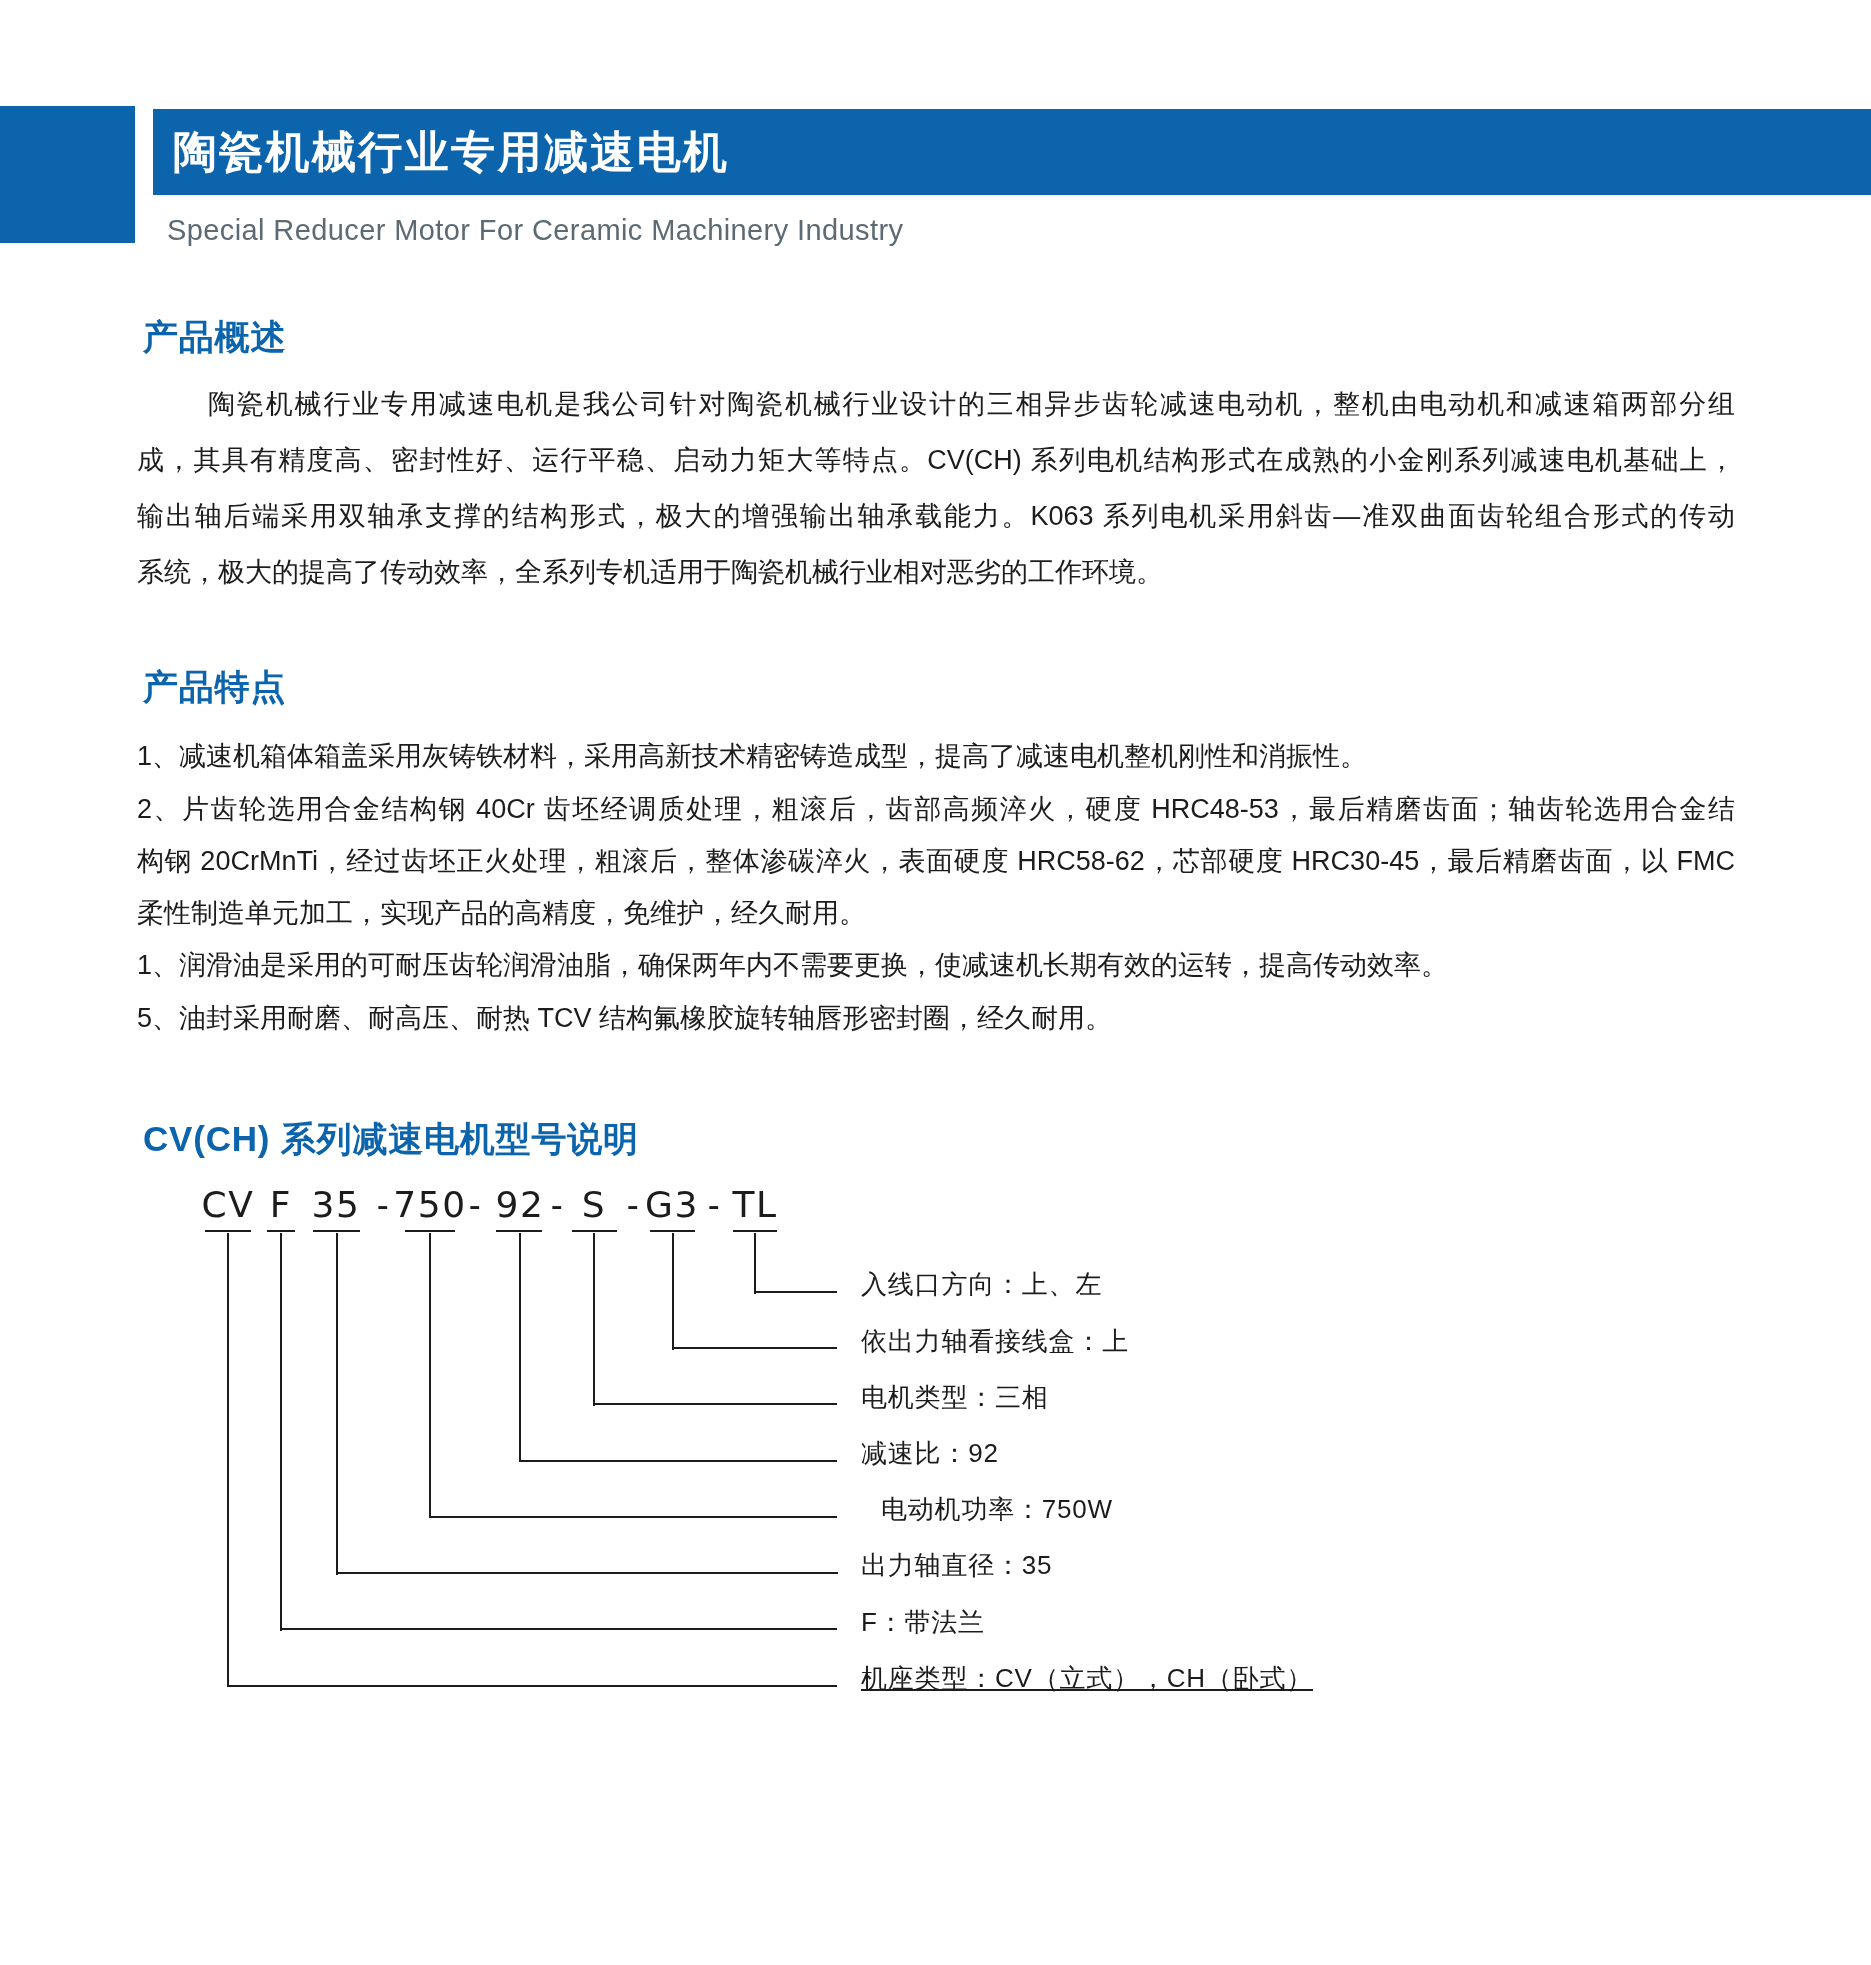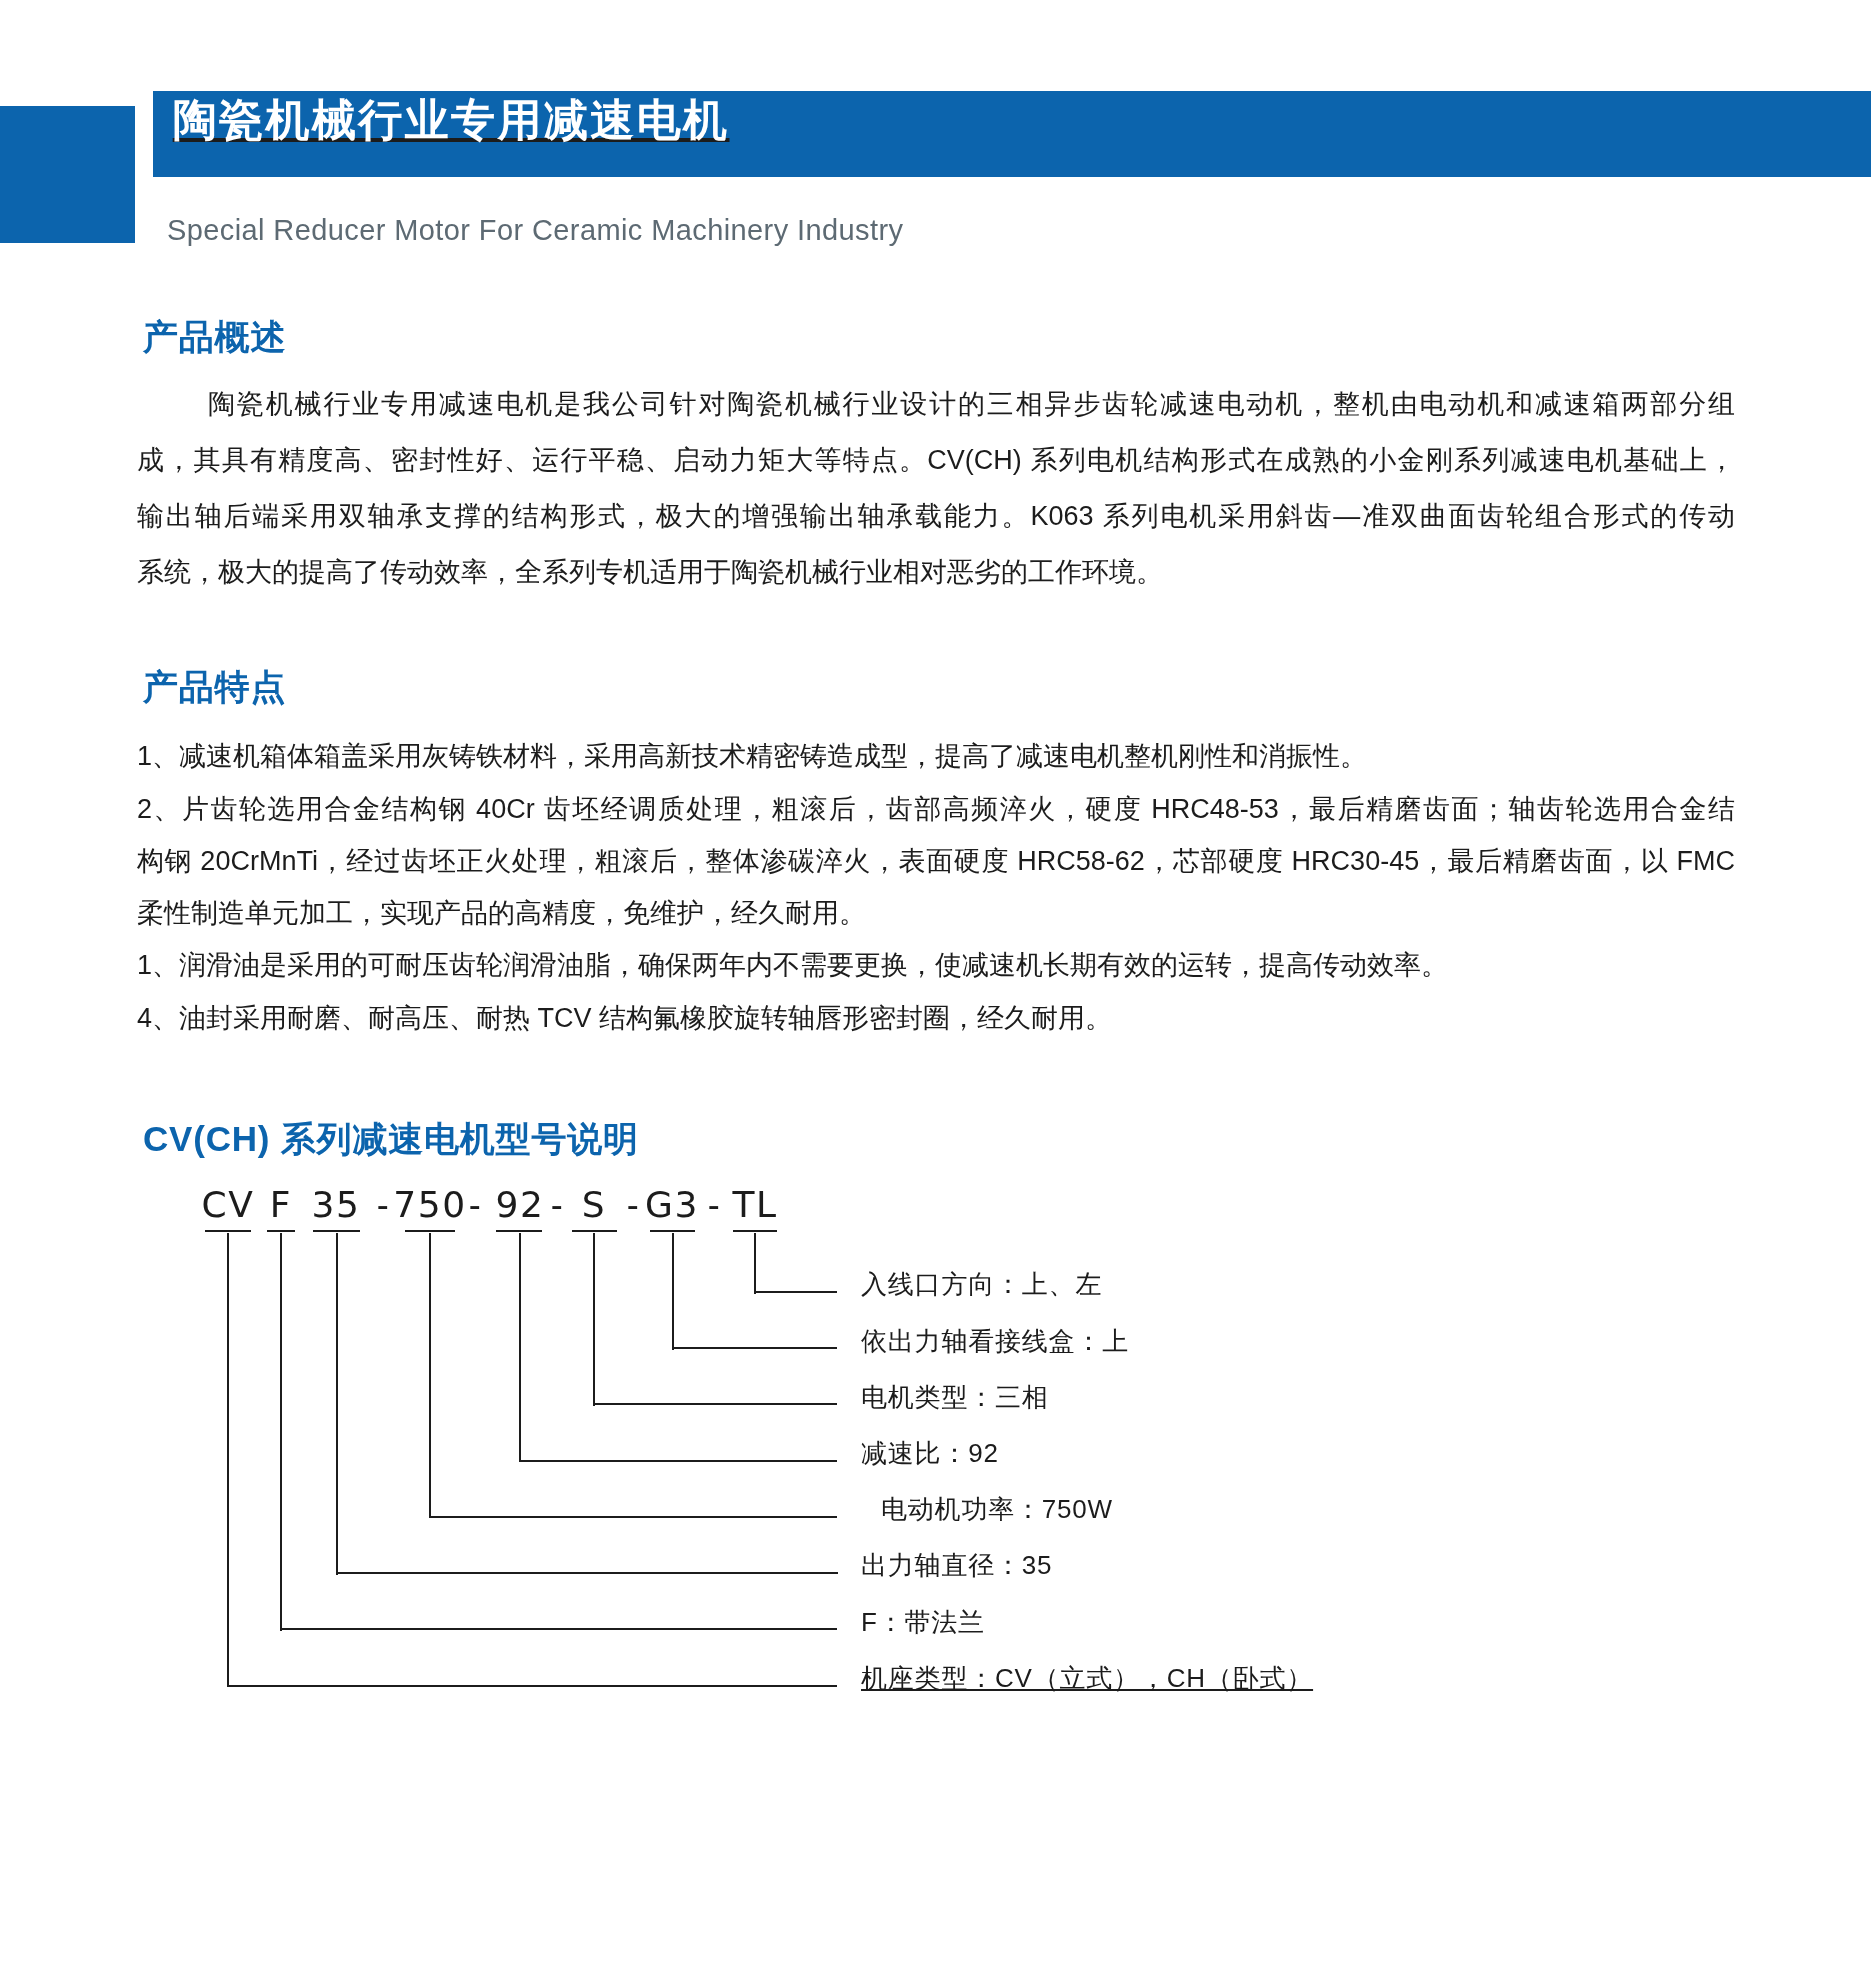--- a/index.html
+++ b/index.html
@@ -16,23 +16,23 @@
     background:#ffffff;
     overflow:hidden;
     font-family:"Liberation Sans","DejaVu Sans",sans-serif;
     color:var(--ink);
   }
   .brand-square{
     position:absolute;left:0;top:106px;width:135px;height:137px;
     background:var(--brand-blue);
   }
   .header-bar{
-    position:absolute;left:153px;top:91px;right:0;height:86px;
+    position:absolute;left:153px;top:109px;right:0;height:86px;
     background:var(--brand-blue);
-    display:flex;text-decoration:underline;
+    display:flex;align-items:center;
   }
   .header-bar .bar-title{
     color:#ffffff;font-size:44px;font-weight:bold;letter-spacing:2.4px;
     padding-left:19.7px;white-space:nowrap;
   }
   .subtitle{
     position:absolute;left:167px;top:214px;
     font-size:29px;color:var(--subtitle-gray);letter-spacing:0.4px;white-space:nowrap;
   }
   .section-heading{
@@ -95,21 +95,21 @@
       <div class="bodyline" style="top: 551px;">系统，极大的提高了传动效率，全系列专机适用于陶瓷机械行业相对恶劣的工作环境。</div>
     </div>
 
   <div class="section-heading" id="features-heading">产品特点</div>
   <div id="features-lines">
       <div class="bodyline" style="top: 735px;">1、减速机箱体箱盖采用灰铸铁材料，采用高新技术精密铸造成型，提高了减速电机整机刚性和消振性。</div>
       <div class="bodyline justify" style="top: 788px;">2、片齿轮选用合金结构钢 40Cr 齿坯经调质处理，粗滚后，齿部高频淬火，硬度 HRC48-53，最后精磨齿面；轴齿轮选用合金结</div>
       <div class="bodyline justify" style="top: 840px;">构钢 20CrMnTi，经过齿坯正火处理，粗滚后，整体渗碳淬火，表面硬度 HRC58-62，芯部硬度 HRC30-45，最后精磨齿面，以 FMC</div>
       <div class="bodyline" style="top: 892px;">柔性制造单元加工，实现产品的高精度，免维护，经久耐用。</div>
       <div class="bodyline" style="top: 944px;">1、润滑油是采用的可耐压齿轮润滑油脂，确保两年内不需要更换，使减速机长期有效的运转，提高传动效率。</div>
-      <div class="bodyline" style="top: 997px;">4、油封采用耐磨、耐高压、耐热 TCV 结构氟橡胶旋转轴唇形密封圈，经久耐用。</div>
+      <div class="bodyline" style="top: 997px;">5、油封采用耐磨、耐高压、耐热 TCV 结构氟橡胶旋转轴唇形密封圈，经久耐用。</div>
     </div>
 
   <div class="section-heading" id="model-heading">CV(CH) 系列减速电机型号说明</div>
   <div id="model-diagram">
       <div class="code-seg" style="left: 228px;">CV</div>
       <div class="code-seg" style="left: 281px;">F</div>
       <div class="code-seg" style="left: 336px;">35</div>
       <div class="code-seg" style="left: 430px;">750</div>
       <div class="code-seg" style="left: 520px;">92</div>
       <div class="code-seg" style="left: 594px;">S</div>

